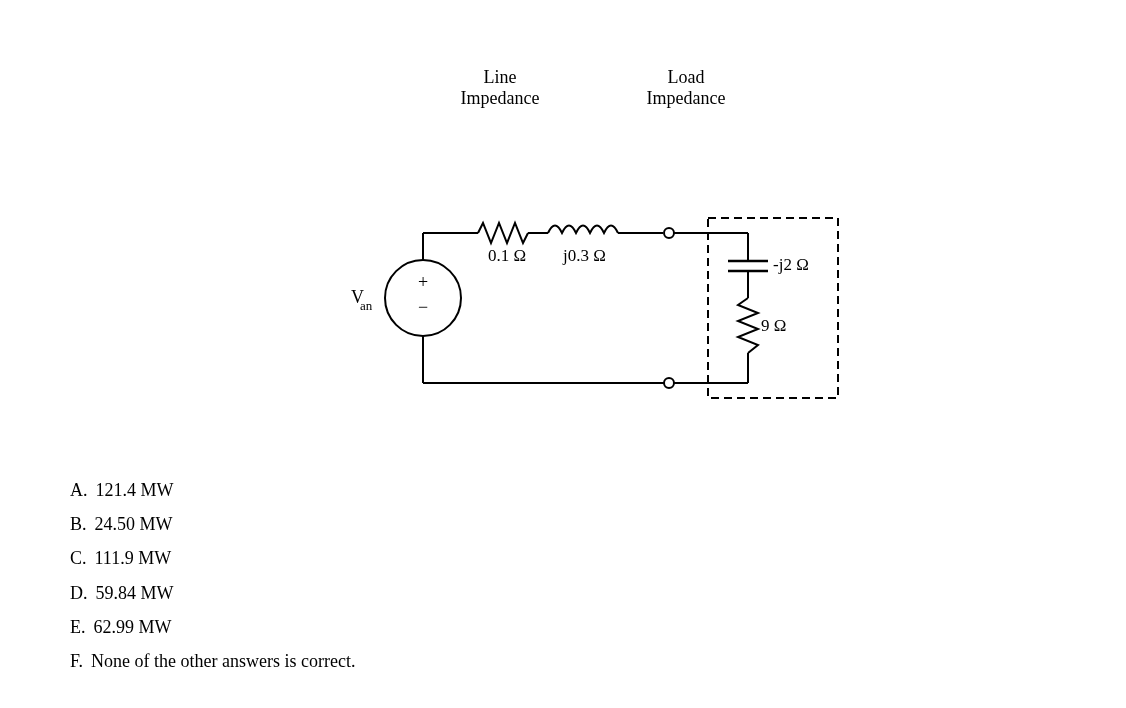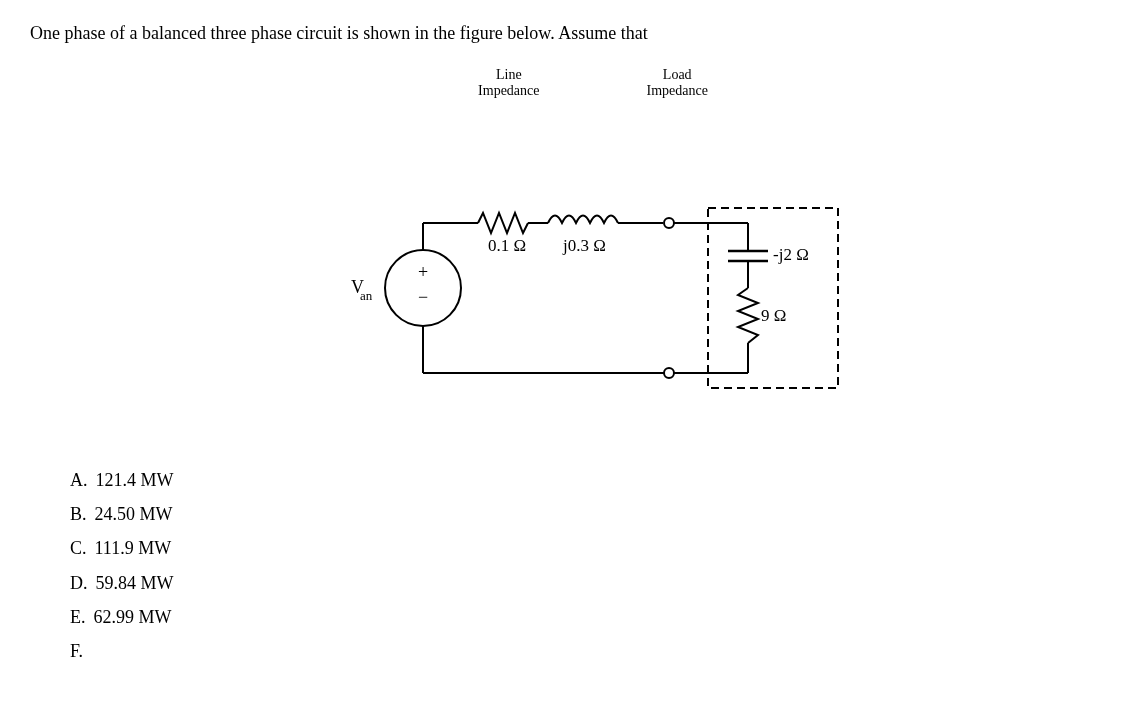--- a/index.html
+++ b/index.html
@@ -25,21 +25,21 @@
       align-items: center;
       margin: 10px 0 30px 60px;
       position: relative;
     }
 
     .labels-row {
       display: flex;
       justify-content: center;
       gap: 107px;
       margin-bottom: 4px;
-      font-size: 14px;
+      font-size: 18px;
     }
 
     .label-center {
       text-align: center;
     }
 
     
     .circuit-svg {
       display: block;
     }
@@ -53,21 +53,21 @@
     .answers div {
       display: flex;
       gap: 8px;
     }
   </style>
 </head>
 <body>
 
 <div>
   <div class="question-text">
-    <span>One phase of a balanced three phase circuit is shown in the figure below.  Assume that</span><br>
+    <br>
   </div>
 
   <div class="circuit-container">
 
     <div class="labels-row">
       <div class="label-center">
         Line<br>Impedance
       </div>
       <div class="label-center">
         Load<br>Impedance
@@ -148,15 +148,16 @@
     <div>
       <span>D.</span>
       <span>59.84 MW</span>
     </div>
     <div>
       <span>E.</span>
       <span>62.99 MW</span>
     </div>
     <div>
       <span>F.</span>
+      <span>None of the other answers is correct.</span>
     </div>
   </div>
 </div>
 
 </body></html>

